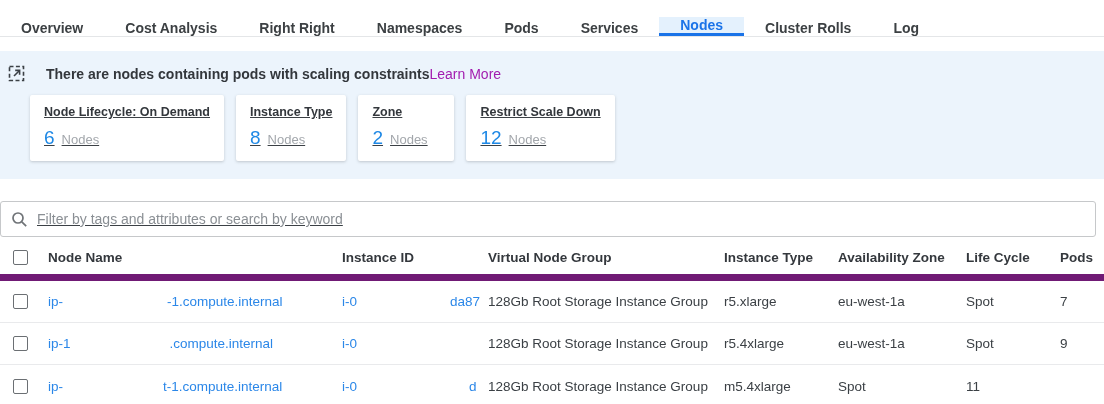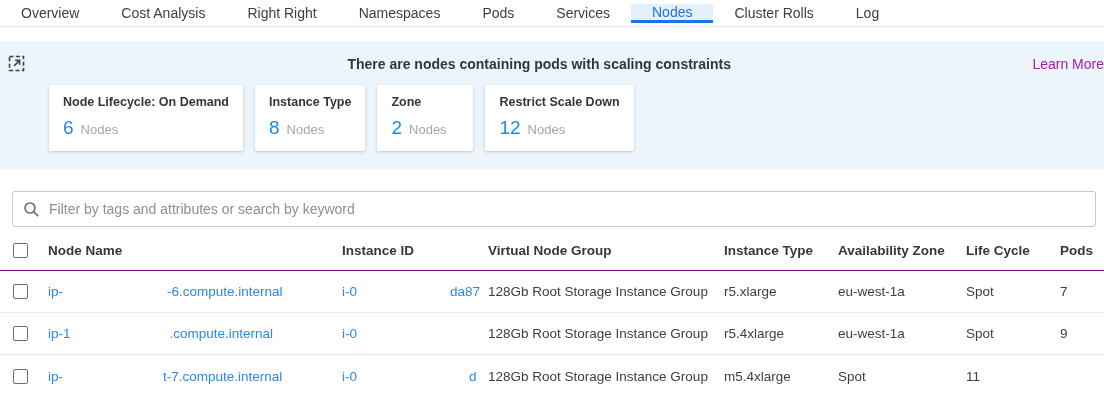--- a/index.html
+++ b/index.html
@@ -1,47 +1,47 @@
 <!DOCTYPE html>
 <html><head>
 <meta charset="utf-8">
 <style>
   * { margin:0; padding:0; box-sizing:border-box; }
   html,body { width:1104px; height:404px; overflow:hidden; background:#fff;
     font-family:"Liberation Sans","DejaVu Sans",sans-serif; color:#3b4045; }
 
   
-  .tabbar { display:flex; align-items:center; height:27px; border-bottom:1px solid #e4e6e8; background:#fff; }
+  .tabbar { display:flex; align-items:flex-end; height:37px; border-bottom:1px solid #e4e6e8; background:#fff;font-weight:bold; }
   .tab { display:flex; align-items:center; padding:0 21px; font-size:14px; color:#3c4043; cursor:pointer; white-space:nowrap; position:relative; }
   .tab.active { background:#e4f1fd; color:#1a73e8; border-bottom:3px solid #1a73e8; }
 
   
   .banner { background:#ecf4fc; padding:14px 0 18px 0; margin-top:14px; }
-  .banner-head { display:flex; align-items:center; padding-left:8px;justify-content:space-between; }
+  .banner-head { display:flex; align-items:center; padding-left:8px; }
   .banner-icon { width:17px; height:17px; margin-right:21px; flex:0 0 auto; }
   .banner-msg { font-size:14px; font-weight:700; color:#33373c; }
   .banner-link { font-size:14px; color:#a21caf; cursor:pointer; }
-  .cards { display:flex; gap:12px; margin:13px 0 0 49px; }
+  .cards { display:flex; gap:12px; margin:13px 0 0 30px;text-decoration:underline; }
   .card { background:#fff; border-radius:2px; box-shadow:0 1px 3px rgba(60,64,67,.25); padding:10px 14px 12px 14px; min-width:96px; cursor:pointer; }
   .card-title { font-size:12.5px; font-weight:700; color:#33373c; white-space:nowrap; }
   .card-value-row { margin-top:8px; display:flex; align-items:baseline; }
   .card-value { font-size:19px; color:#1e88e5; font-weight:500; }
   .card-unit { font-size:13px; color:#a2a6ab; margin-left:7px; }
 
   
-  .search-wrap { margin:22px 8px 0 12px; }
+  .search-wrap { margin:22px 8px 0 0;text-decoration:underline; }
   .search-box { display:flex; align-items:center; width:100%; height:36px; border:1px solid #c6c8ca; border-radius:3px; background:#fff; padding:0 10px; }
   .search-icon { width:17px; height:17px; margin-right:9px; flex:0 0 auto; }
   .search-input { border:none; outline:none; flex:1; font-size:14px; color:#3b4045; font-family:inherit; background:transparent; }
   .search-input::placeholder { color:#8a8f94; }
 
   
   .table { margin-top:4px; }
   .tr { display:grid; grid-template-columns:40px 294px 146px 236px 114px 128px 94px auto; align-items:center; }
-  .thead { height:40px; border-bottom:1px solid #701a75; }
+  .thead { height:40px; border-bottom:7px solid #701a75; }
   .th { font-size:13.5px; font-weight:700; color:#34383d; padding-left:8px; white-space:nowrap; }
   .row { height:42px; border-bottom:1px solid #e9eaec; }
   .row:last-child { border-bottom:none; }
   .td { font-size:13.5px; color:#3b4045; padding-left:8px; white-space:nowrap; overflow:hidden; }
   .link { color:#2b87e8; cursor:pointer; }
   .frag { display:inline-flex; align-items:flex-start; }
   .gap { display:inline-block; height:1px; }
   .cb-cell { display:flex; justify-content:center; align-items:center; }
   input[type="checkbox"] { appearance:none; -webkit-appearance:none; width:15px; height:15px; border:1.5px solid #6b6f73; border-radius:2px; background:#fff; cursor:pointer; margin:0; }
 </style>
@@ -126,21 +126,21 @@
     <div class="th">Pods</div>
   </div>
 
   <div class="tr row">
     <div class="cb-cell">
         <input type="checkbox" style="">
       </div>
     <div class="td frag">
       <span class="link">ip-</span>
         <span class="gap" style="width:104px"></span>
-        <span class="link">-6.compute.internal</span>
+        <span class="link">-1.compute.internal</span>
     </div>
     <div class="td frag">
       <span class="link">i-0</span>
         <span class="gap" style="width:96px"></span>
         <span class="link">da87</span>
     </div>
     <div class="td">128Gb Root Storage Instance Group</div>
     <div class="td">r5.xlarge</div>
     <div class="td">eu-west-1a</div>
     <div class="td">Spot</div>
@@ -168,21 +168,21 @@
     <div class="td">9</div>
   </div>
 
   <div class="tr row">
     <div class="cb-cell">
         <input type="checkbox" style="">
       </div>
     <div class="td frag">
       <span class="link">ip-</span>
         <span class="gap" style="width:100px"></span>
-        <span class="link">t-7.compute.internal</span>
+        <span class="link">t-1.compute.internal</span>
     </div>
     <div class="td frag">
       <span class="link">i-0</span>
         <span class="gap" style="width:112px"></span>
         <span class="link">d</span>
     </div>
     <div class="td">128Gb Root Storage Instance Group</div>
     <div class="td">m5.4xlarge</div>
     <div class="td">Spot</div>
     <div class="td">11</div>

